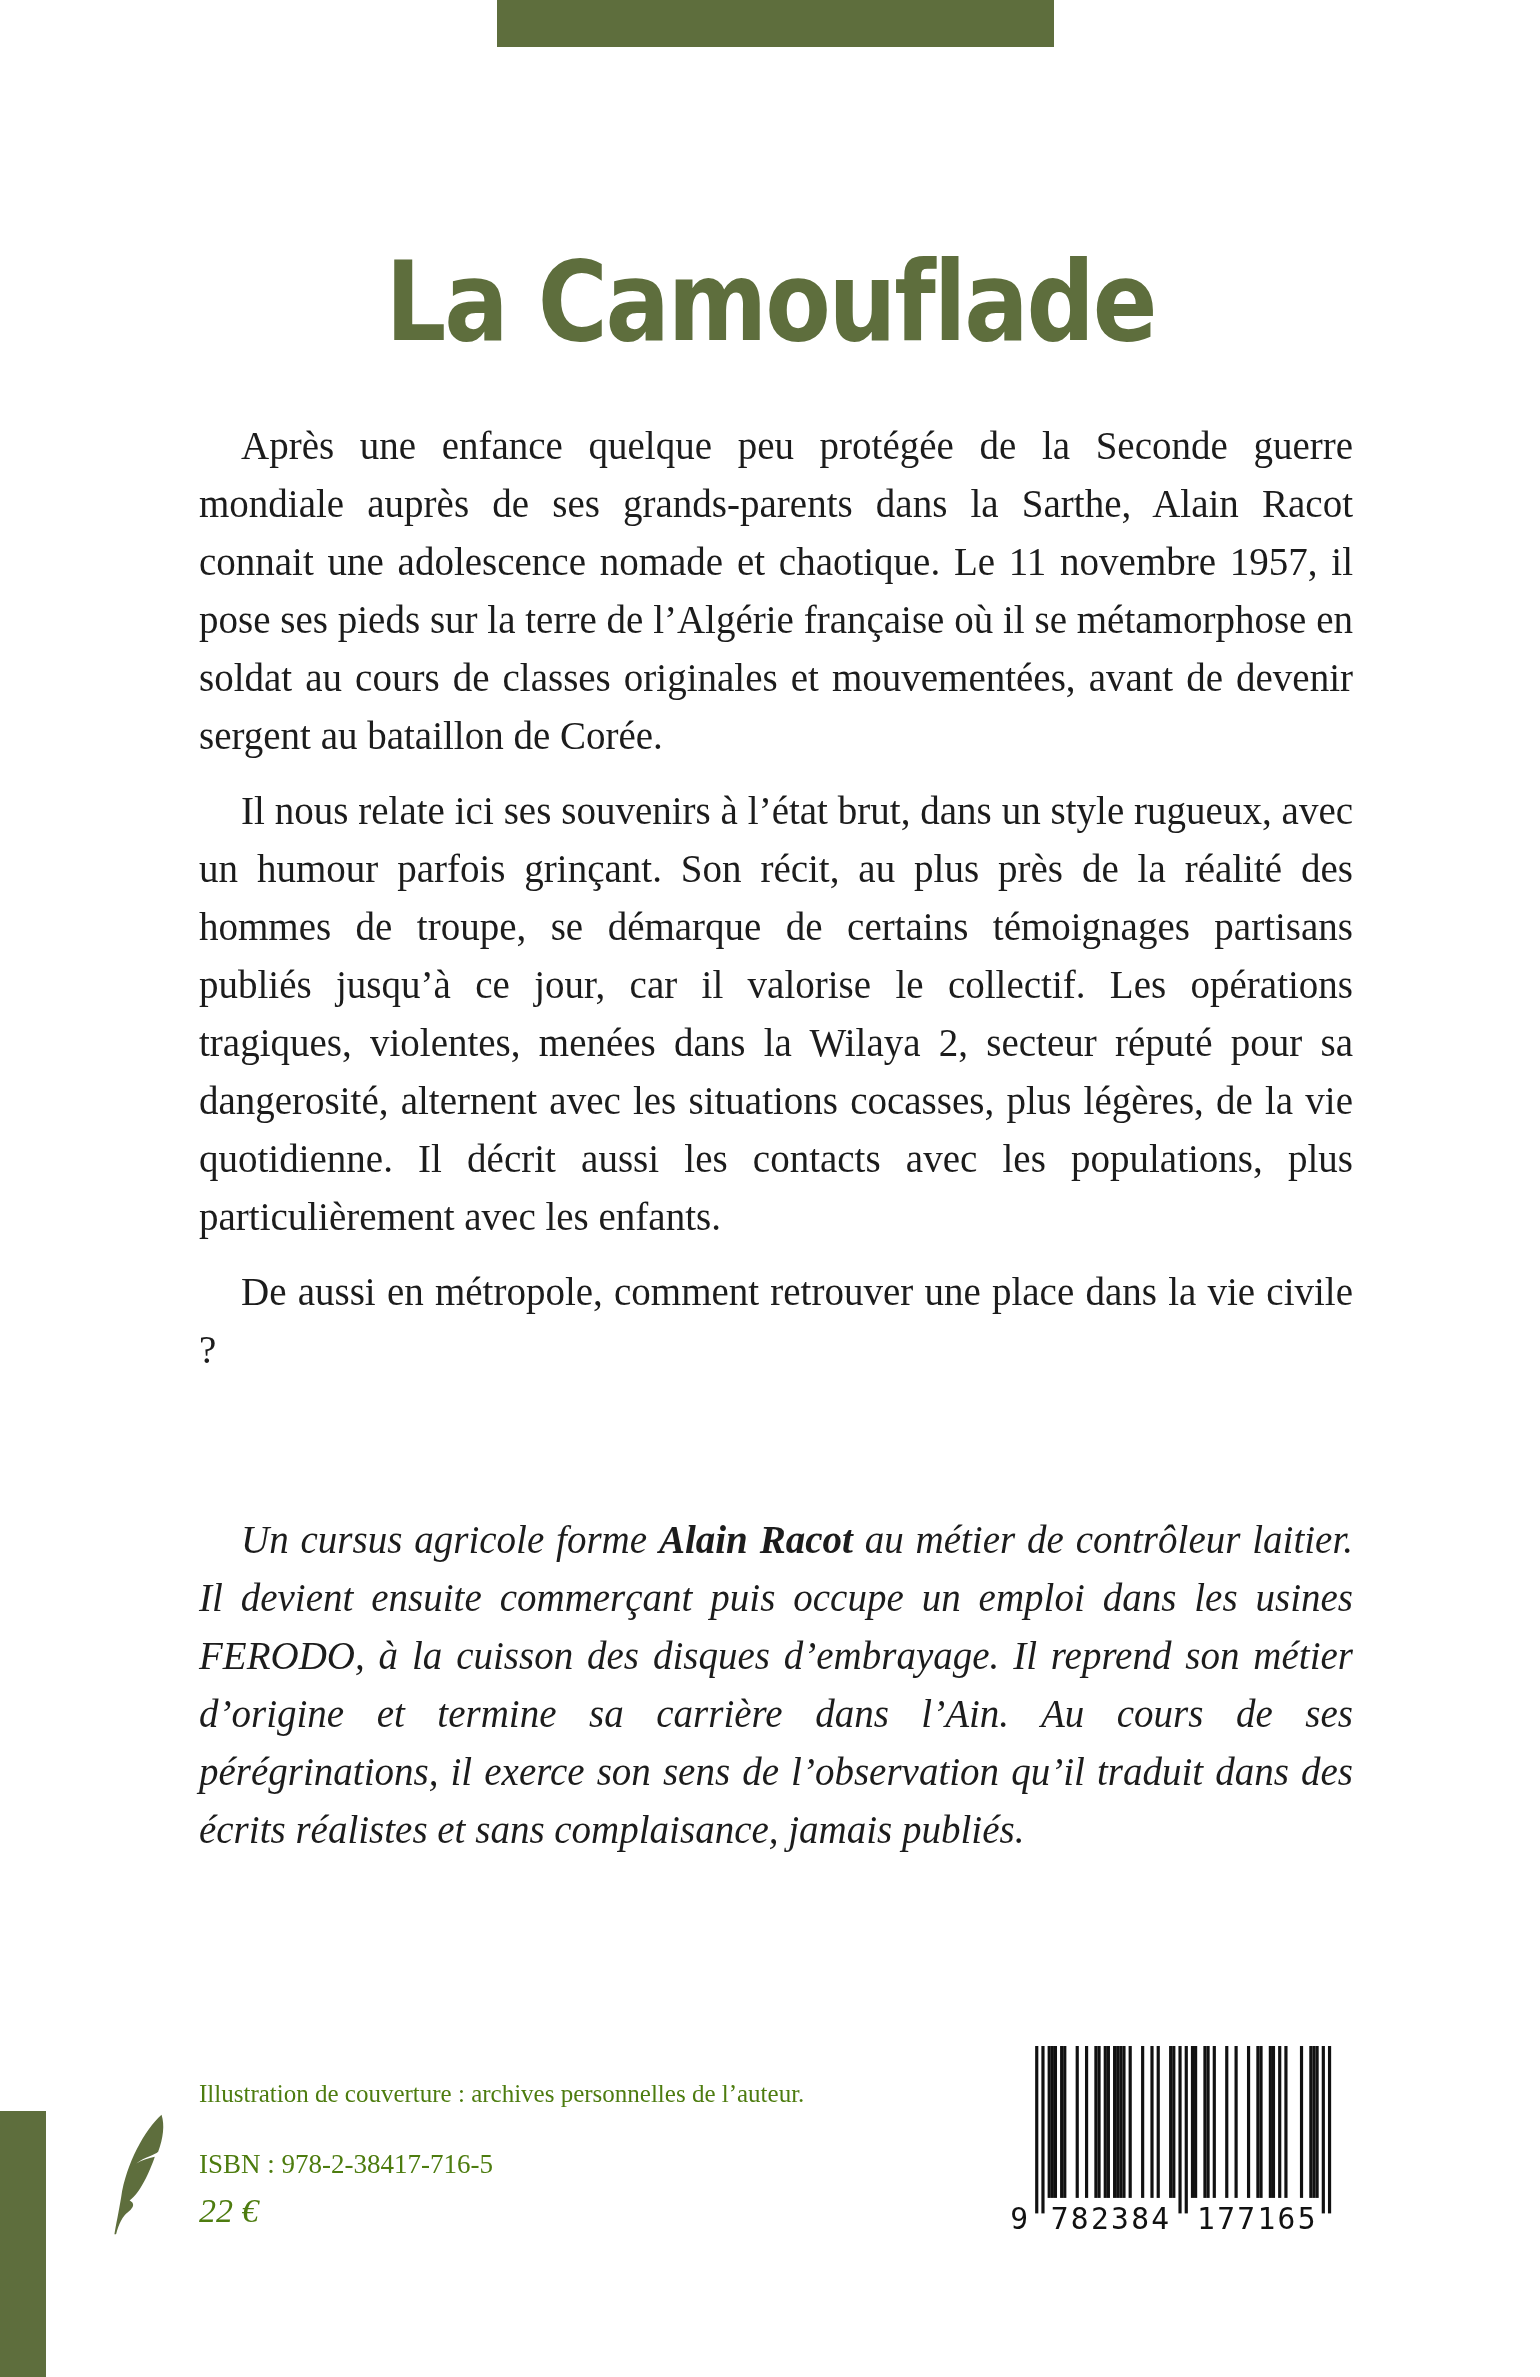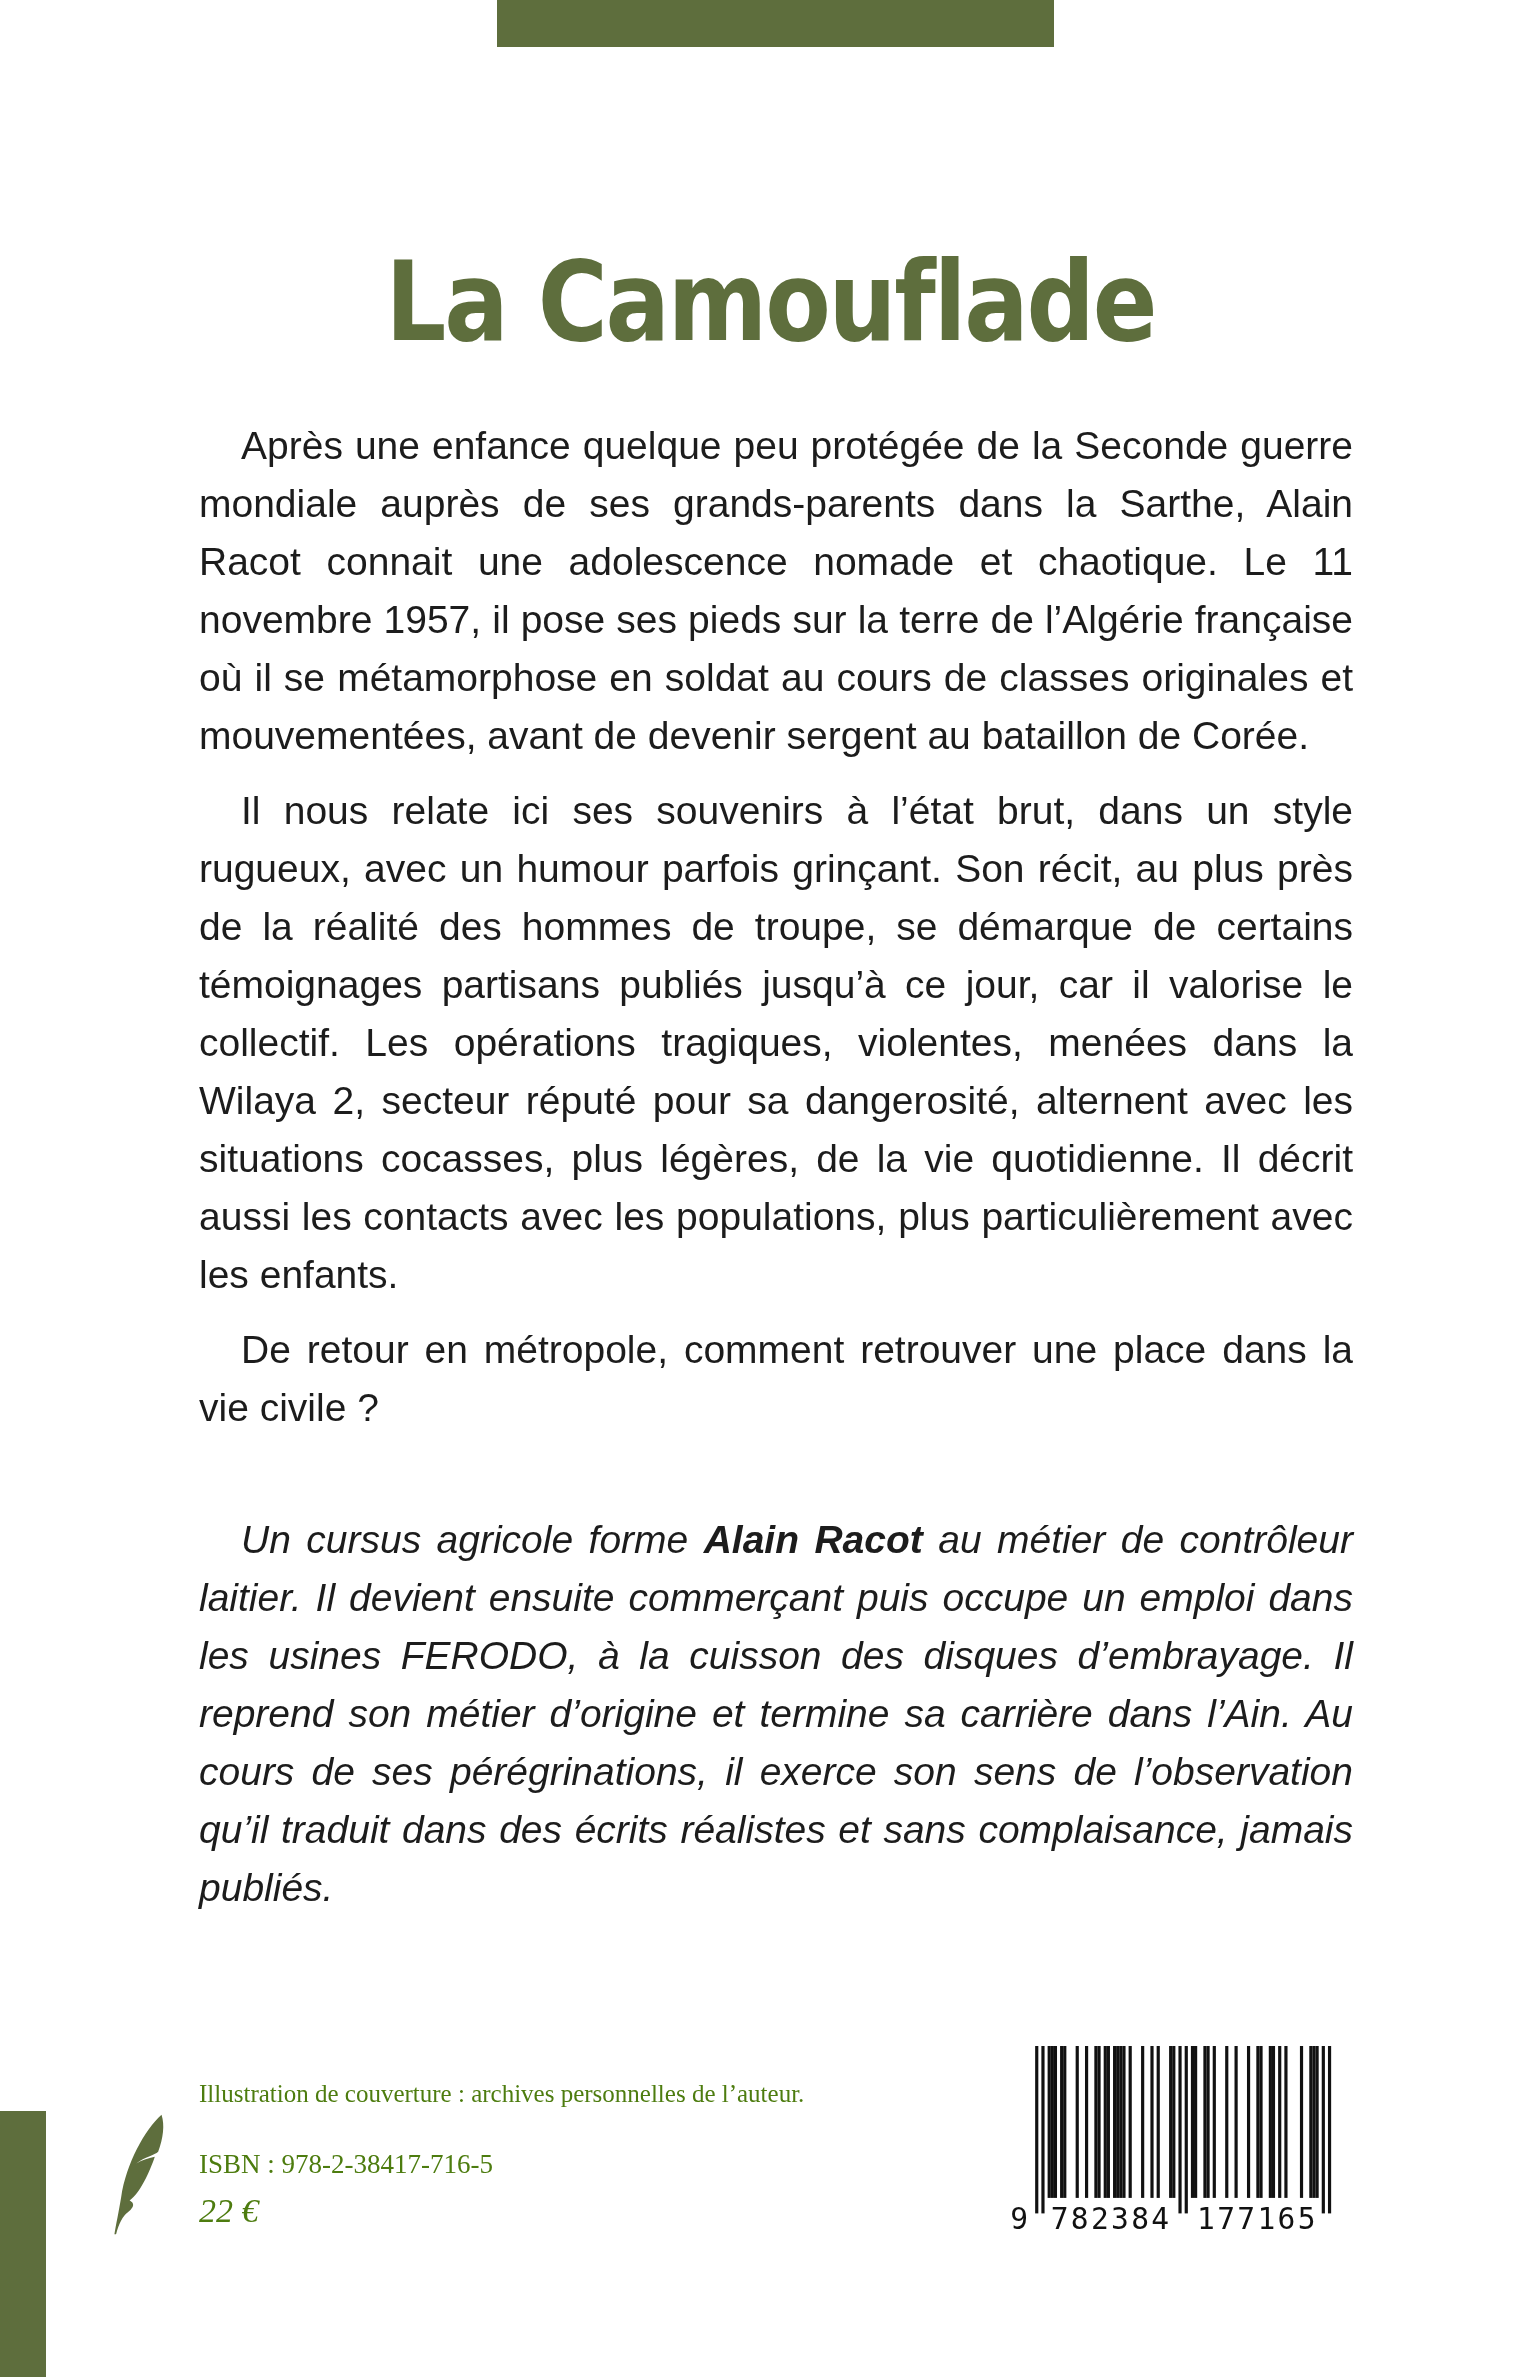--- a/index.html
+++ b/index.html
@@ -7,21 +7,21 @@
   .top-bar { position: absolute; left: 497px; top: 0; width: 557px; height: 47px; background: #5e6e3d; }
   .side-bar { position: absolute; left: 0; top: 2111px; width: 46px; height: 267px; background: #5e6e3d; }
   .title {
     position: absolute; left: 0; top: 172px; width: 1541px; text-align: center;
     font-family: "DejaVu Sans", sans-serif; font-weight: bold; font-size: 111px;
     color: #5e6e3d; letter-spacing: -2.5px; transform: scaleX(0.86); transform-origin: center;
     line-height: 1;
   }
   .body-text {
     position: absolute; left: 199px; width: 1154px;
-    font-family: Liberation Sans, sans-serif; font-size: 39px; line-height: 58px;
+    font-family: Liberation Serif, serif; font-size: 39px; line-height: 58px;
     color: #1c1c1c; text-align: justify;
   }
   .body-text p { margin: 0 0 17px 0; text-indent: 42px; }
   #blurb { top: 417px; }
   #bio { top: 1490px; font-style: italic; margin-top: 21px; }
   .bio-name { font-weight: bold; }
   .footer-text {
     position: absolute; left: 199px; font-family: "Liberation Serif", serif; color: #4d7c0f;
   }
   #credit { top: 2080px; font-size: 25px; }
@@ -34,21 +34,21 @@
 </head>
 <body>
 
 <div class="top-bar"></div>
 
 <h1 class="title">La Camouflade</h1>
 
 <div class="body-text" id="blurb">
   <p>Après une enfance quelque peu protégée de la Seconde guerre mondiale auprès de ses grands-parents dans la Sarthe, Alain Racot connait une adolescence nomade et chaotique. Le 11 novembre 1957, il pose ses pieds sur la terre de l’Algérie française où il se métamorphose en soldat au cours de classes originales et mouvementées, avant de devenir sergent au bataillon de Corée.</p>
   <p>Il nous relate ici ses souvenirs à l’état brut, dans un style rugueux, avec un humour parfois grinçant. Son récit, au plus près de la réalité des hommes de troupe, se démarque de certains témoignages partisans publiés jusqu’à ce jour, car il valorise le collectif. Les opérations tragiques, violentes, menées dans la Wilaya 2, secteur réputé pour sa dangerosité, alternent avec les situations cocasses, plus légères, de la vie quotidienne. Il décrit aussi les contacts avec les populations, plus particulièrement avec les enfants.</p>
-  <p>De retour en métropole, comment retrouver une place dans la vie civile ?</p>
+  <p>De aussi en métropole, comment retrouver une place dans la vie civile ?</p>
 </div>
 
 <div class="body-text" id="bio">
   <p><span>Un cursus agricole forme </span><span class="bio-name">Alain Racot</span><span> au métier de contrôleur laitier. Il devient ensuite commerçant puis occupe un emploi dans les usines FERODO, à la cuisson des disques d’embrayage. Il reprend son métier d’origine et termine sa carrière dans l’Ain. Au cours de ses pérégrinations, il exerce son sens de l’observation qu’il traduit dans des écrits réalistes et sans complaisance, jamais publiés.</span></p>
 </div>
 
 <div class="side-bar"></div>
 
 <div class="quill">
   <svg viewBox="0 0 70 145" width="59" height="122">

